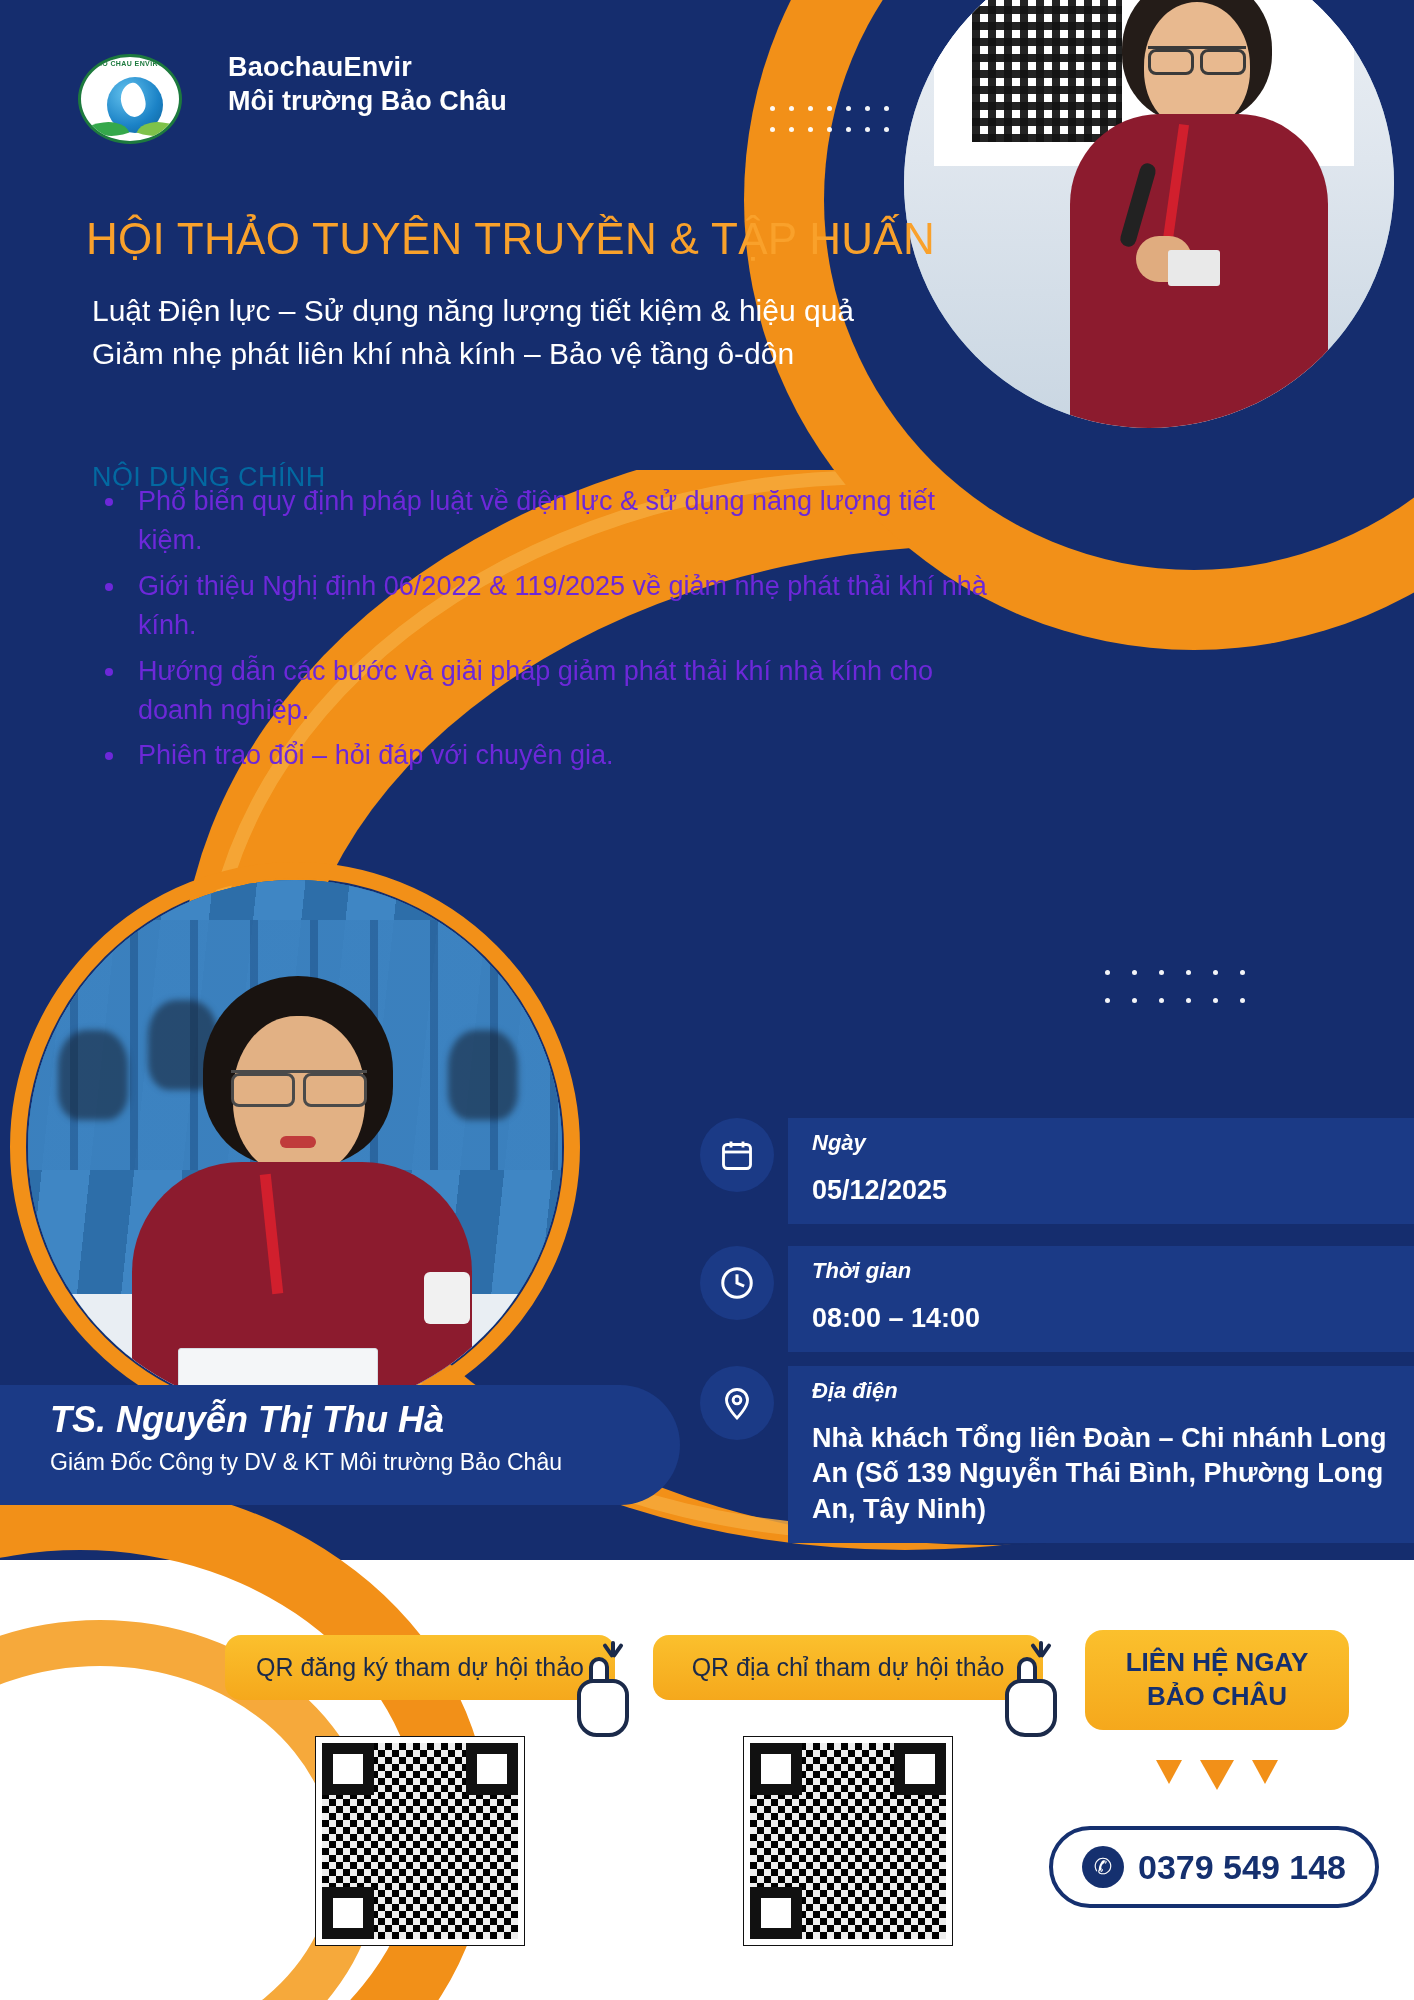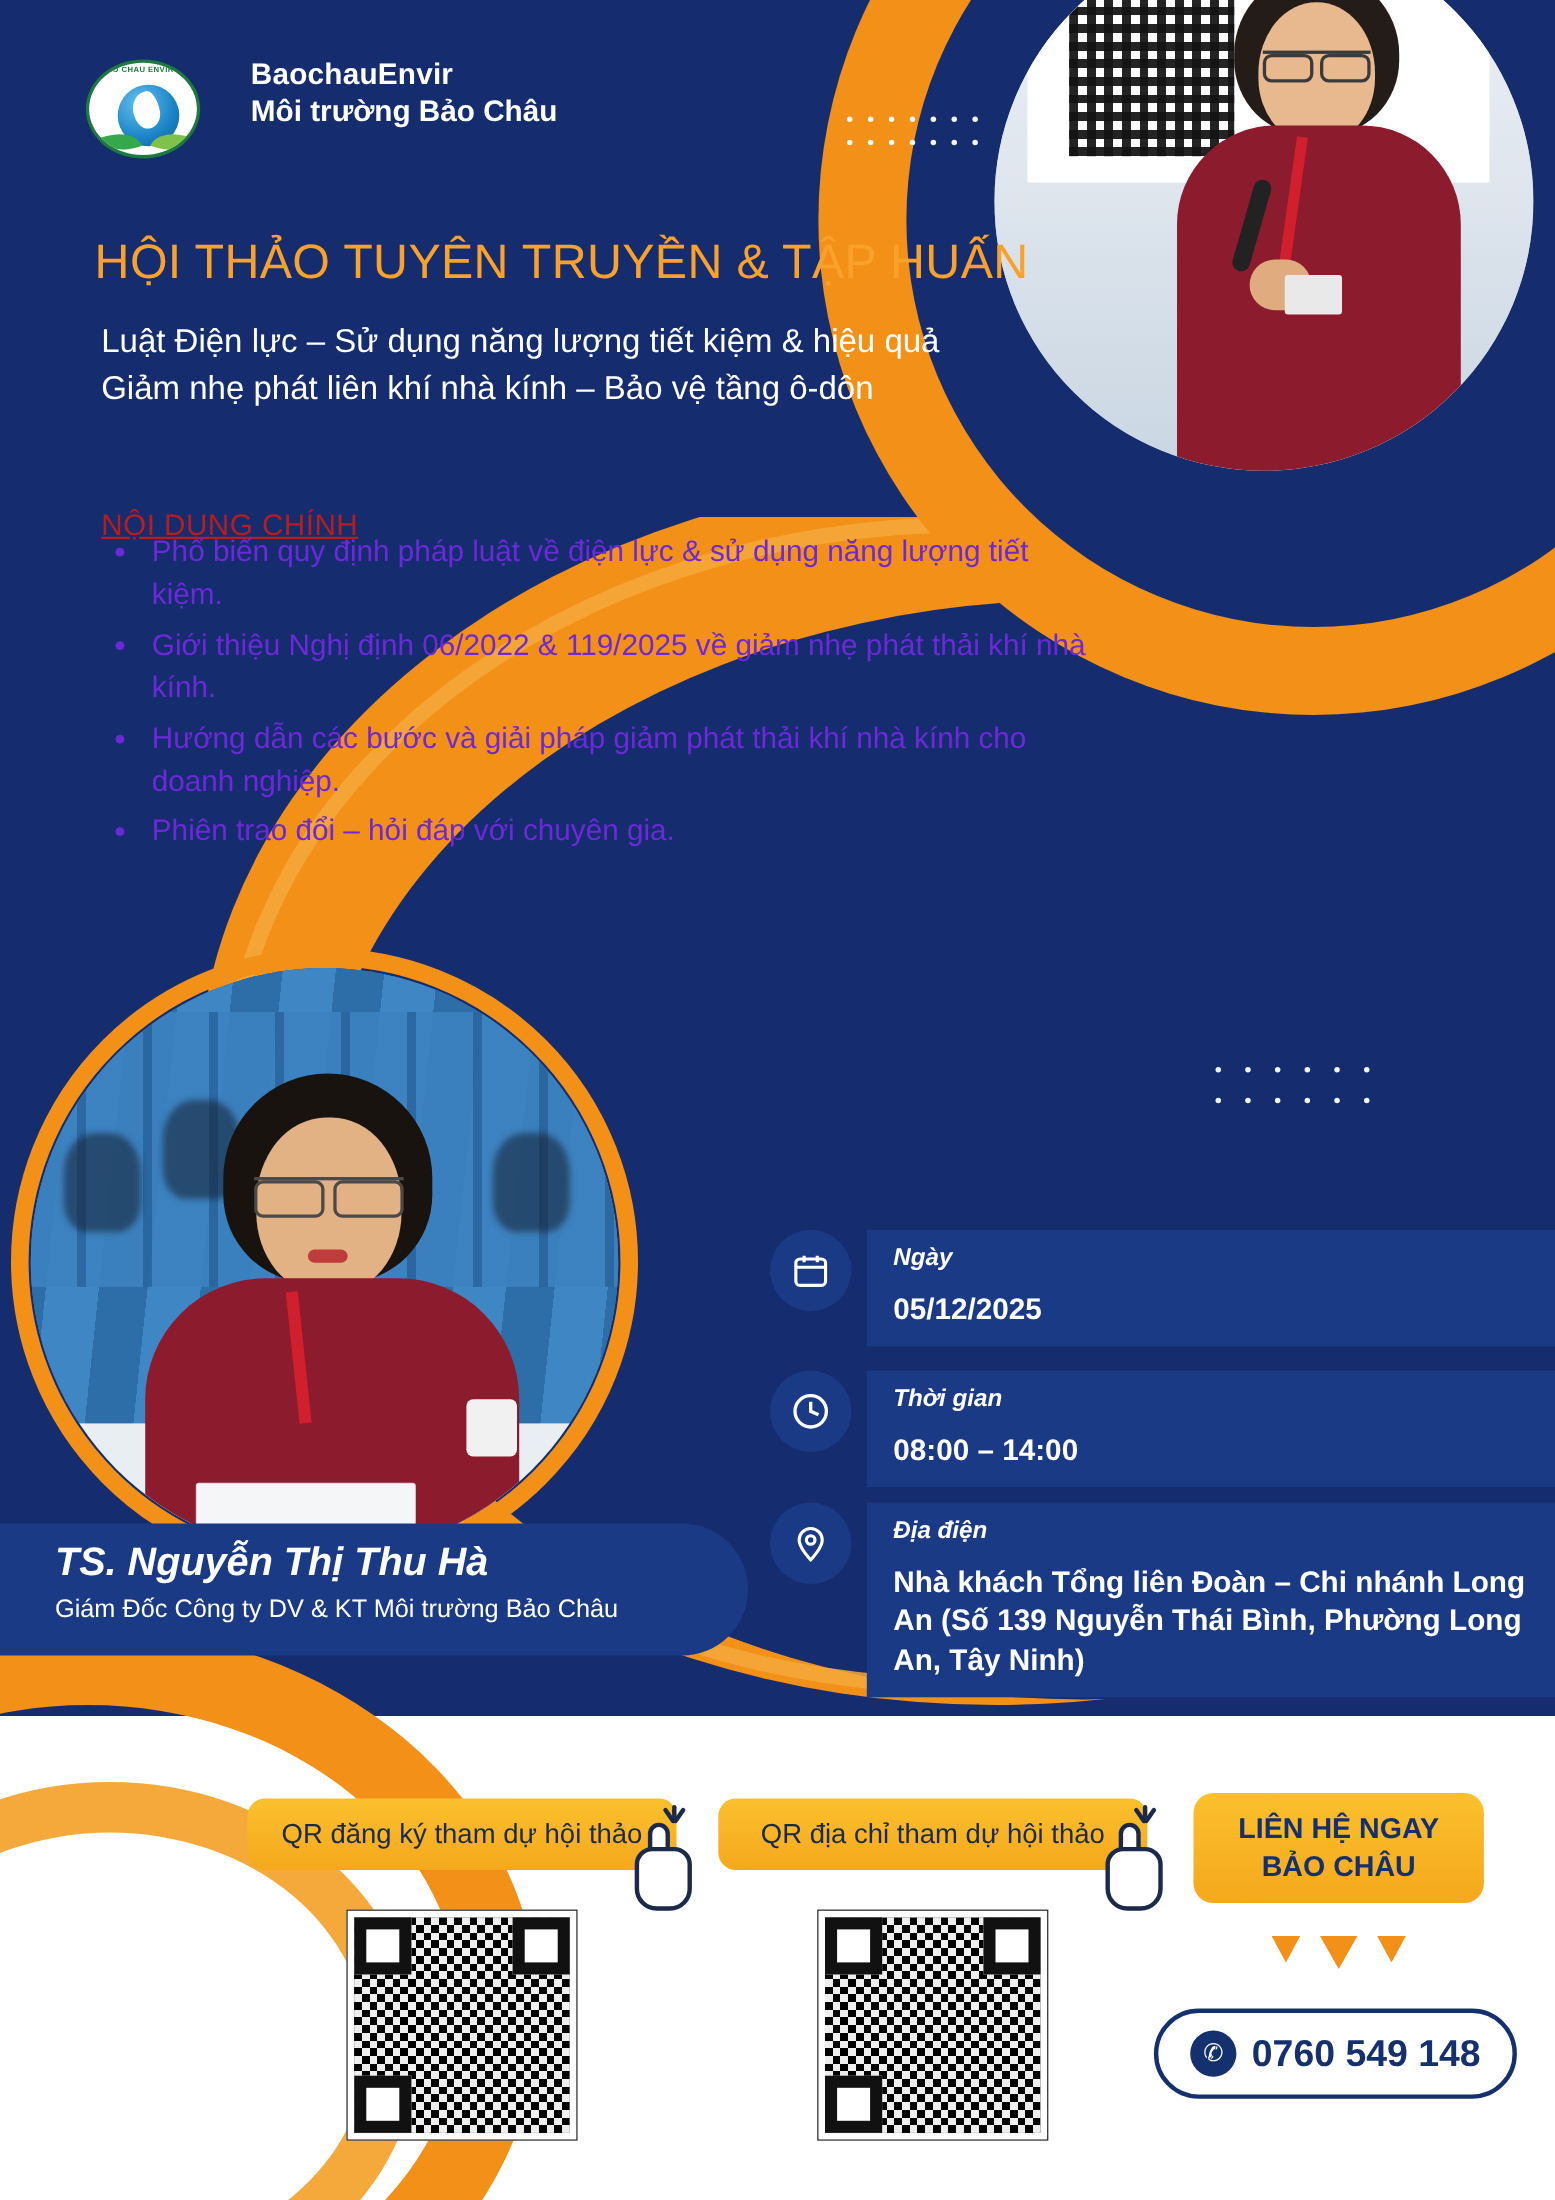--- a/index.html
+++ b/index.html
@@ -311,25 +311,24 @@
     left: 92px; top: 290px;
     width: 940px;
     color: #ffffff;
     font-size: 30px;
     line-height: 1.42;
     z-index: 20;
   }
   .sec-head {
     position: absolute;
     left: 92px; top: 462px;
-    color: #b91c1c;
+    color: #0369a1;
     font-size: 27px;
     letter-spacing: .4px;
     z-index: 20;
-    text-decoration: underline;
   }
   .bullets {
     position: absolute;
     left: 128px; top: 482px;
     width: 860px;
     color: #6d28d9;
     font-size: 27px;
     line-height: 1.46;
     z-index: 20;
   }
@@ -807,17 +806,17 @@
       <div>LIÊN HỆ  NGAY</div>
       <div>BẢO CHÂU</div>
     </div>
     <div class="arrows">
       <div class="arrow small"></div>
       <div class="arrow"></div>
       <div class="arrow small"></div>
     </div>
     <div class="phone-box">
       <div class="phone-ic">✆</div>
-      <div class="phone-num">0760 549 148</div>
+      <div class="phone-num">0379 549 148</div>
     </div>
   </div>
 
 </div>
 
 </body></html>

